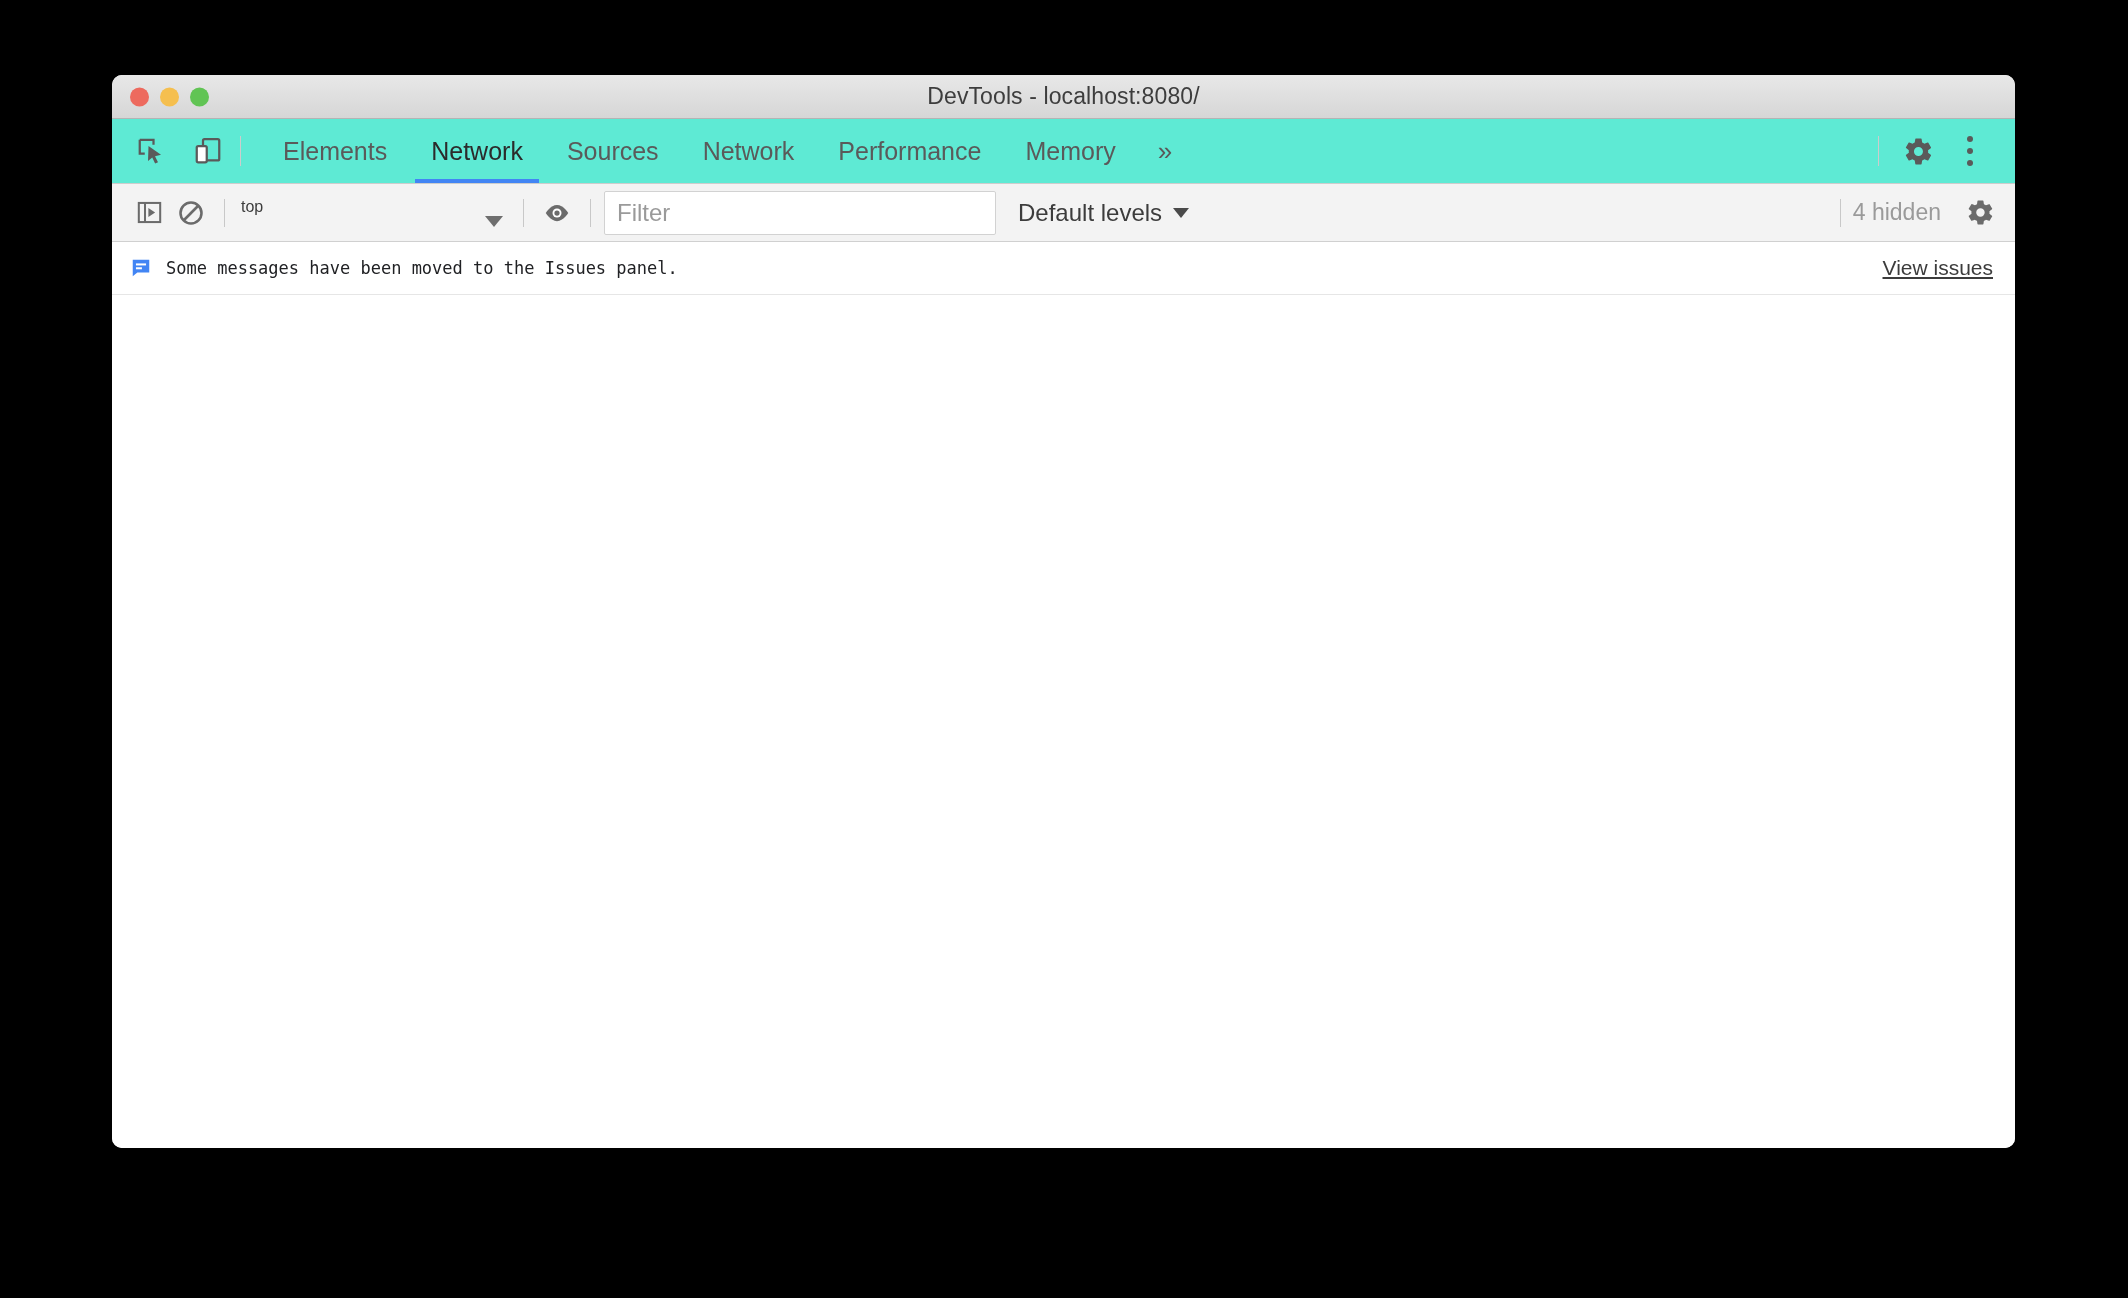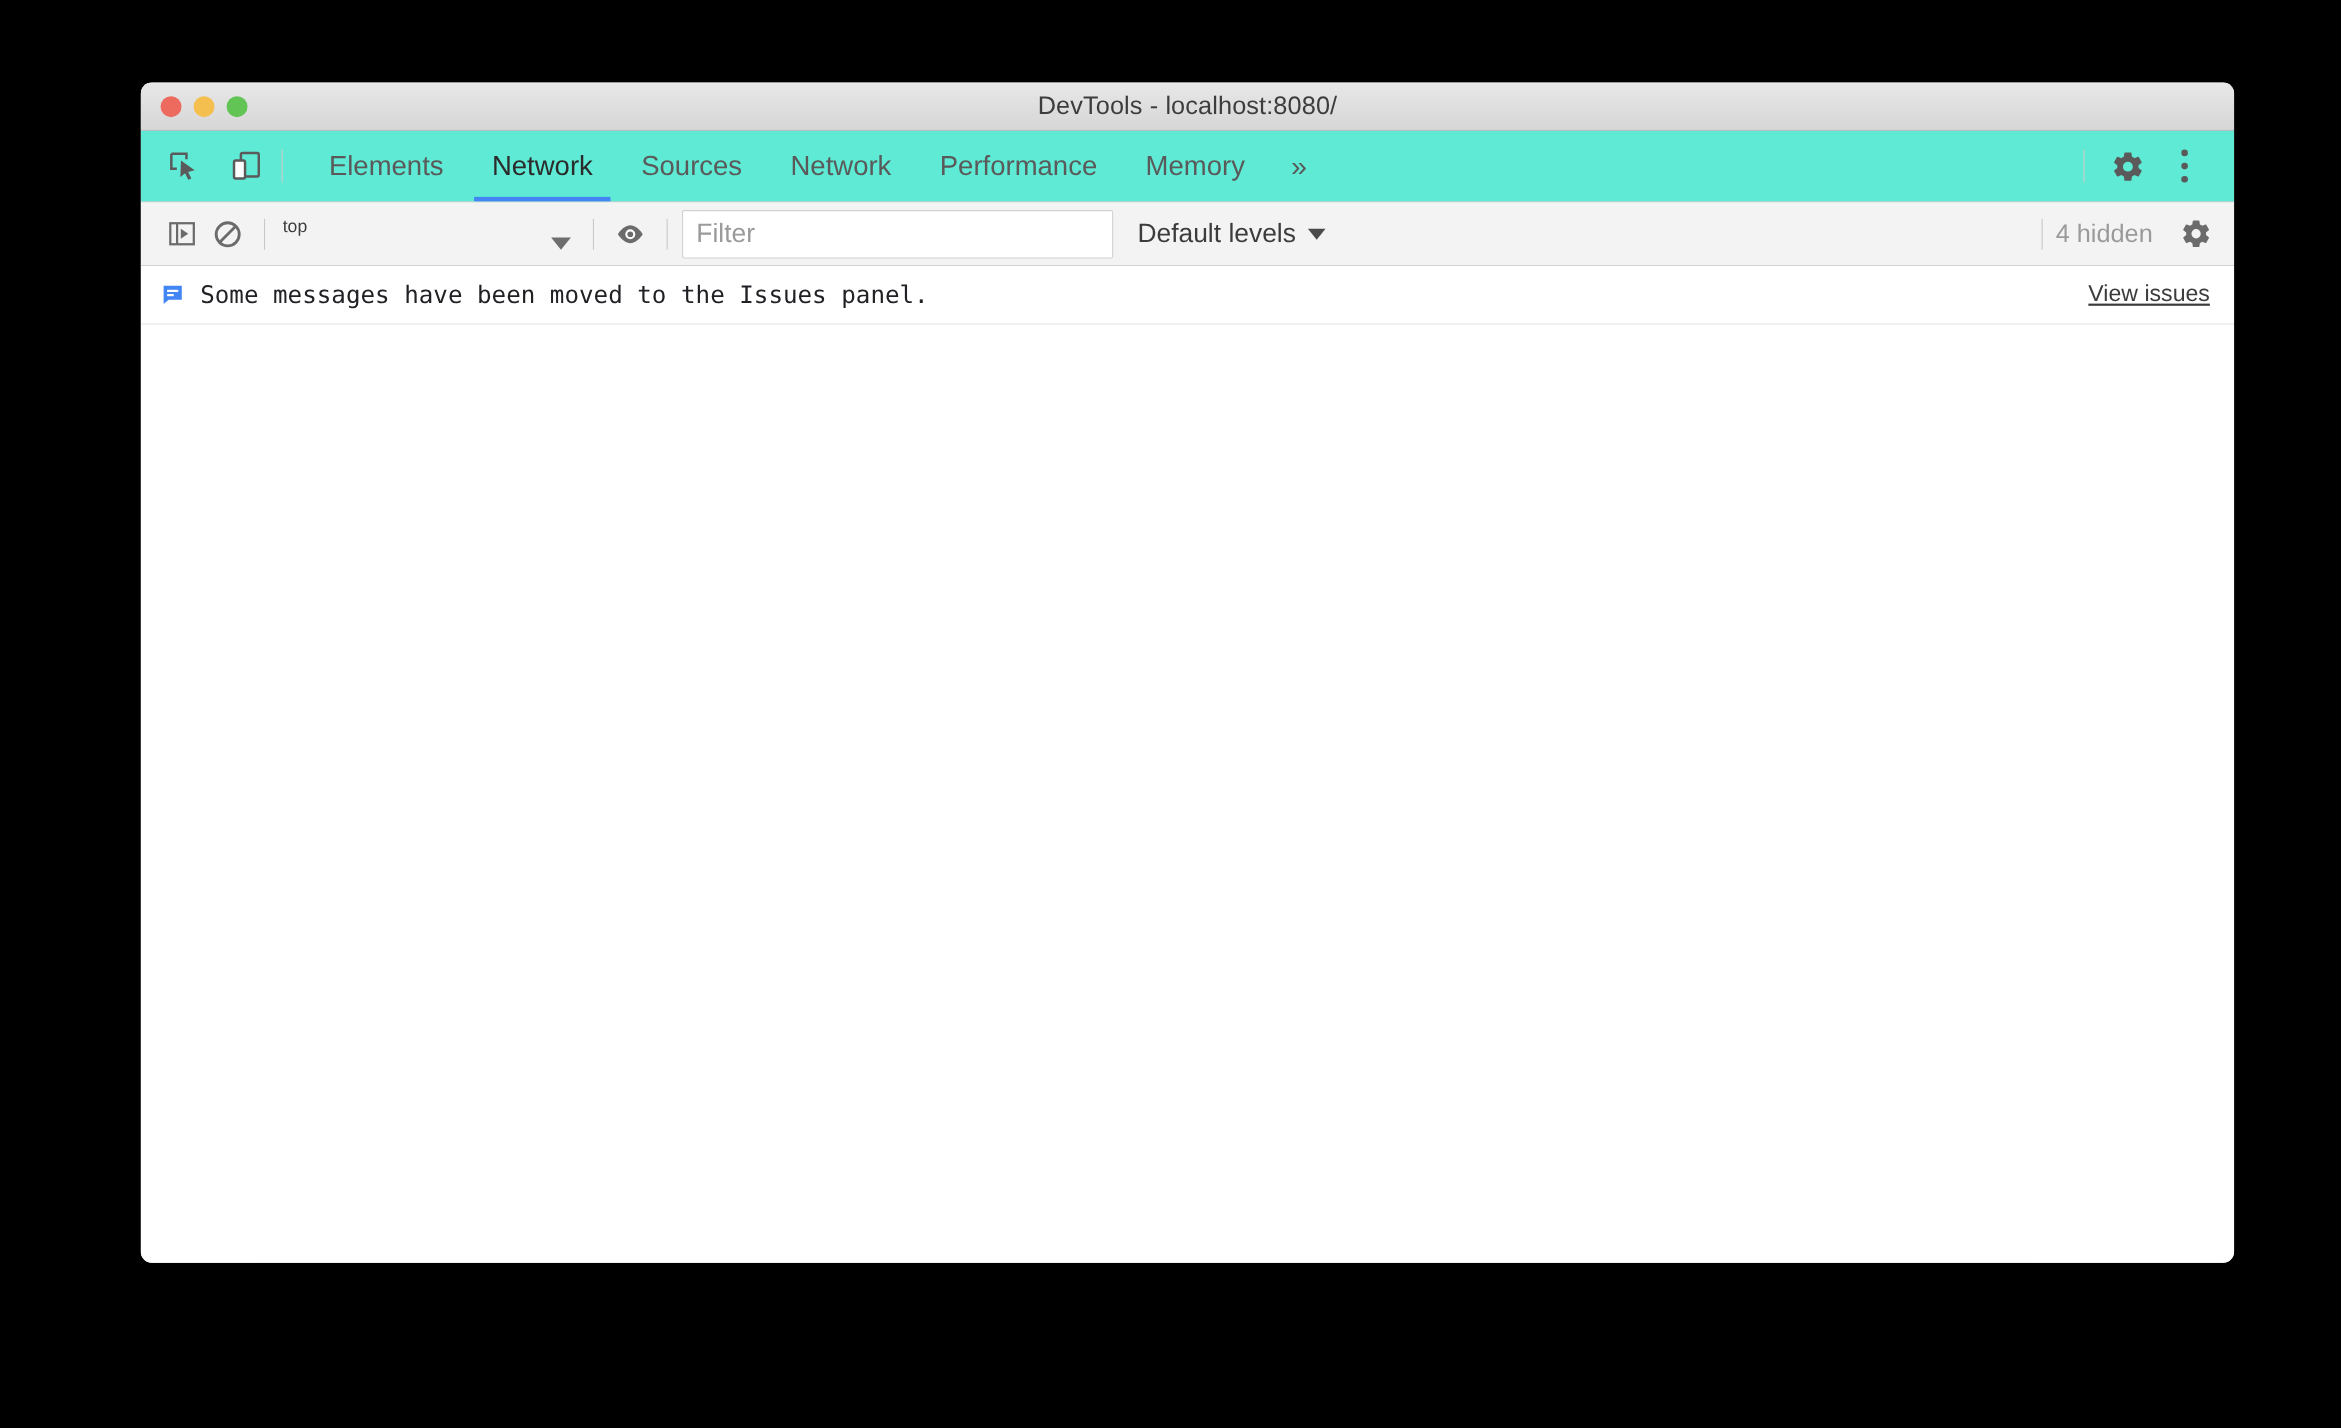--- a/index.html
+++ b/index.html
@@ -9,21 +9,21 @@
     width: 2128px;
     height: 1298px;
     overflow: hidden;
   }
   body {
     font-family: "Liberation Sans", sans-serif;
   }
 
   .window {
     position: absolute;
-    left: 128px;
+    left: 112px;
     top: 75px;
     width: 1903px;
     height: 1073px;
     background: #ffffff;
     border-radius: 10px;
     overflow: hidden;
     box-shadow: 0 0 0 1px rgba(0,0,0,0.15);
   }
 
   
@@ -254,21 +254,21 @@
     width: 22px;
     height: 22px;
     flex: 0 0 auto;
     margin-right: 14px;
     display: flex;
     align-items: center;
     justify-content: center;
   }
   .msg-text {
     font-family: "DejaVu Sans Mono", monospace;
-    font-size: 22px;
+    font-size: 17px;
     color: #202124;
     letter-spacing: 0px;
   }
   .view-issues {
     margin-left: auto;
     font-family: Liberation Sans, sans-serif;
     font-size: 21px;
     color: #3c3c3c;
     text-decoration: underline;
     white-space: nowrap;

